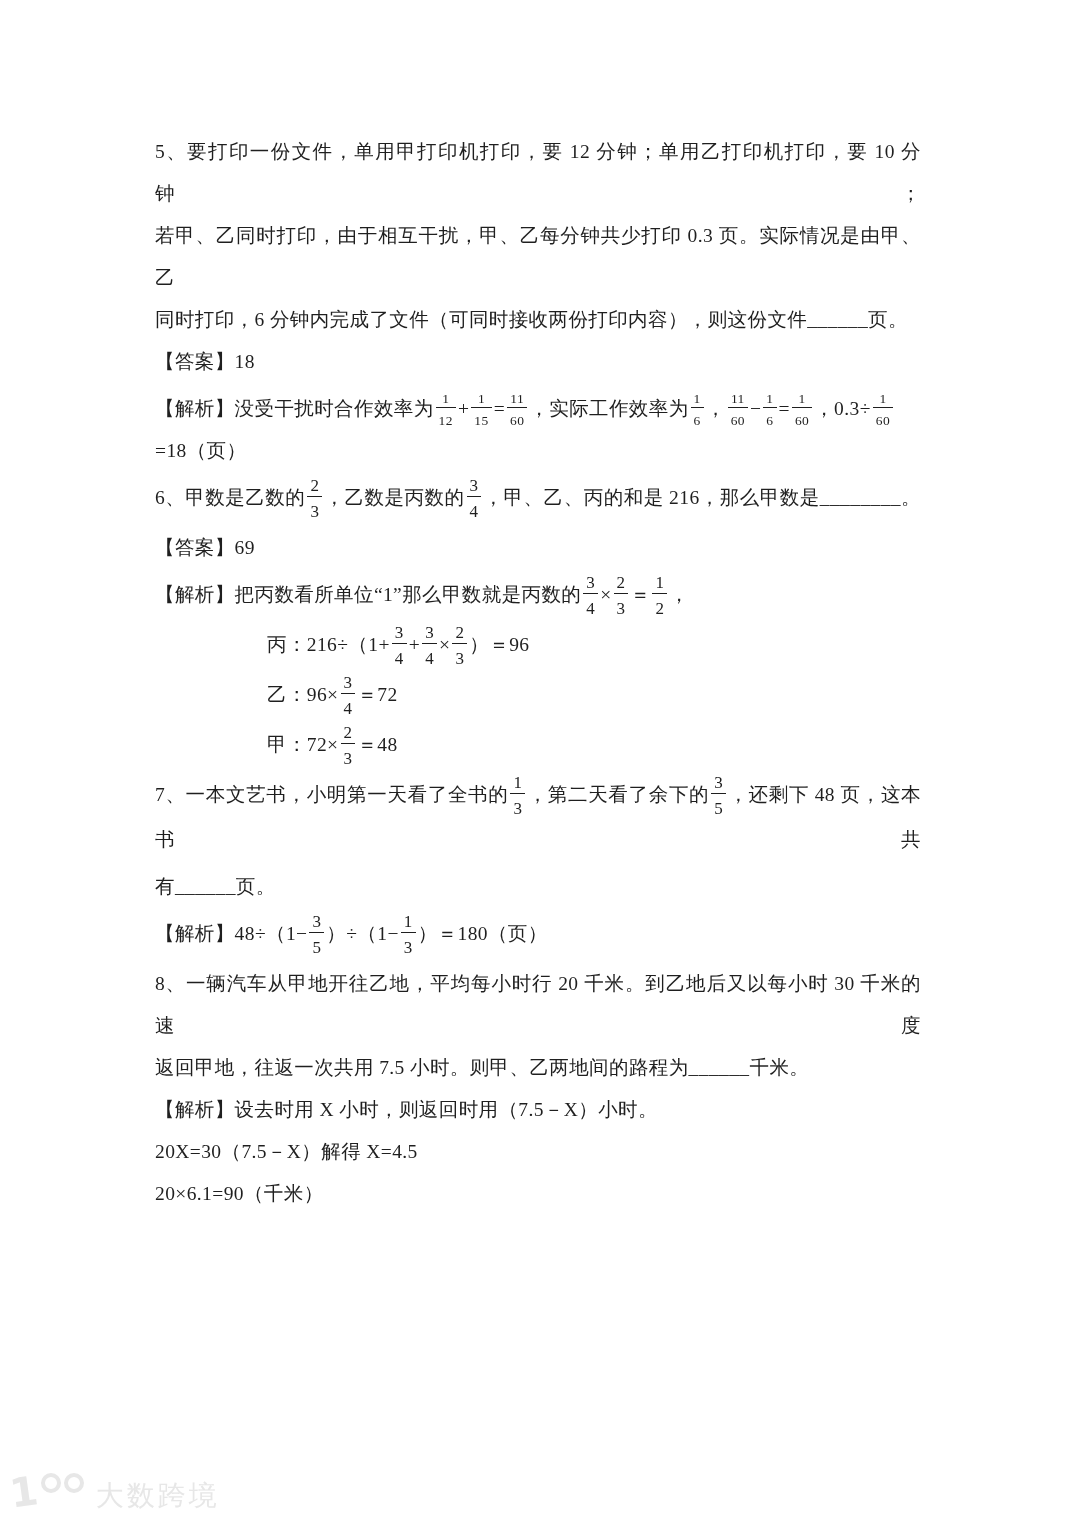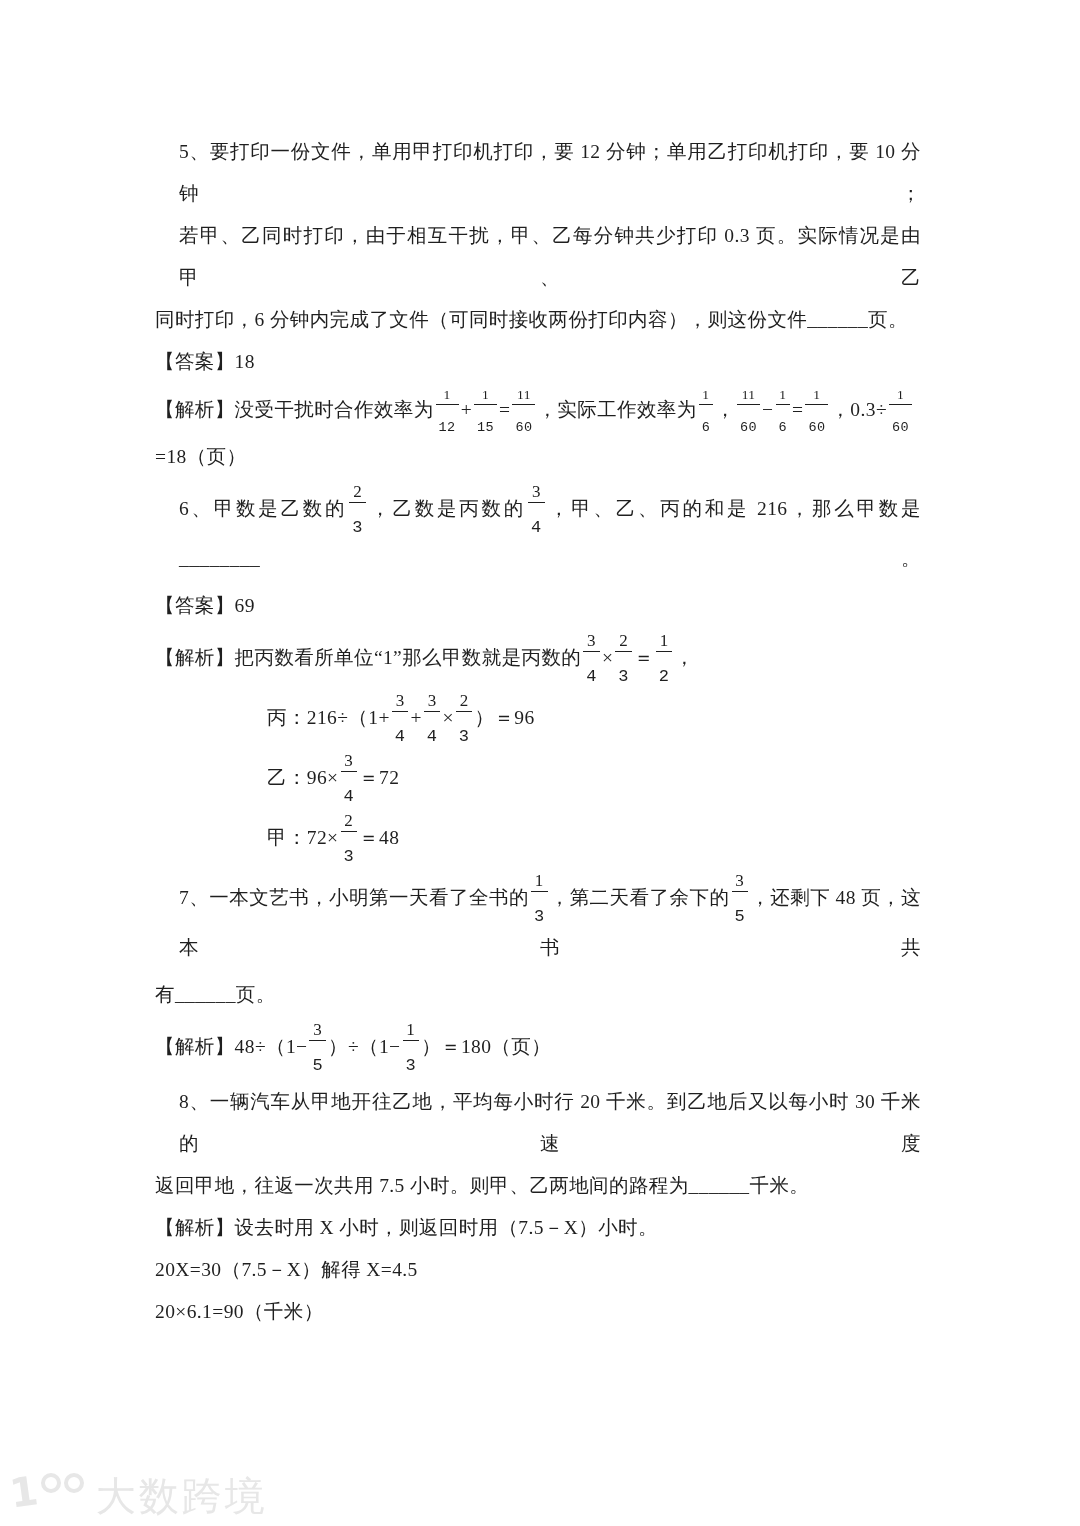--- a/index.html
+++ b/index.html
@@ -8,48 +8,48 @@
     font-family:"Liberation Serif","DejaVu Serif",serif;
     color:#1f1f1f;overflow:hidden;
   }
   .content{
     position:absolute;left:155px;top:131px;width:766px;
     font-size:19.5px;letter-spacing:0.4px;
   }
   .ln{line-height:42px;min-height:42px;white-space:normal;}
   .ln.tall{margin:5px 0;}
   .ln.ind{padding-left:112px;}
-  .ln.j{text-align:justify;text-align-last:justify;margin-left:24px;}
+  .ln.j{text-align:justify;text-align-last:justify;}
   .frac{
     display:inline-flex;flex-direction:column;align-items:center;
     vertical-align:middle;font-size:17px;line-height:1;
     margin:0 2px;position:relative;top:-1px;
   }
   .frac .num{display:block;padding:1px 3px 2px;}
-  .frac .den{display:block;border-top:1.5px solid currentColor;padding:16px 3px 1px;font-family:Liberation Mono, monospace;}
+  .frac .den{display:block;border-top:1.5px solid currentColor;padding:6px 3px 1px;}
   .frac.sm{font-size:13.5px;}
   .frac.sm .den{border-top-width:1.2px;}
   .watermark{
     position:absolute;left:10px;top:1466px;height:52px;
     display:flex;align-items:center;gap:12px;color:#e7e7e7;
     user-select:none;
   }
   .wm-logo{
     display:flex;align-items:center;
     font-family:"DejaVu Sans","Liberation Sans",sans-serif;
     font-weight:bold;
   }
   .wm-one{font-size:40px;line-height:1;transform:rotate(-8deg);}
   .wm-ring{
     width:12px;height:12px;border:4.5px solid currentColor;border-radius:50%;
     display:inline-block;margin:-18px 0 0 3px;
   }
   .wm-text{
     font-family:"DejaVu Sans","Liberation Sans",sans-serif;
-    font-weight:normal;font-size:40px;letter-spacing:3px;line-height:1;margin-top:7px;
+    font-weight:normal;font-size:28px;letter-spacing:3px;line-height:1;margin-top:7px;
   }
 </style>
 </head>
 <body>
 
 <main class="content">
     <div class="ln j">5、要打印一份文件，单用甲打印机打印，要 12 分钟；单用乙打印机打印，要 10 分钟；</div>
     <div class="ln j">若甲、乙同时打印，由于相互干扰，甲、乙每分钟共少打印 0.3 页。实际情况是由甲、乙</div>
     <div class="ln">同时打印，6 分钟内完成了文件（可同时接收两份打印内容），则这份文件______页。</div>
     <div class="ln">【答案】18</div>

